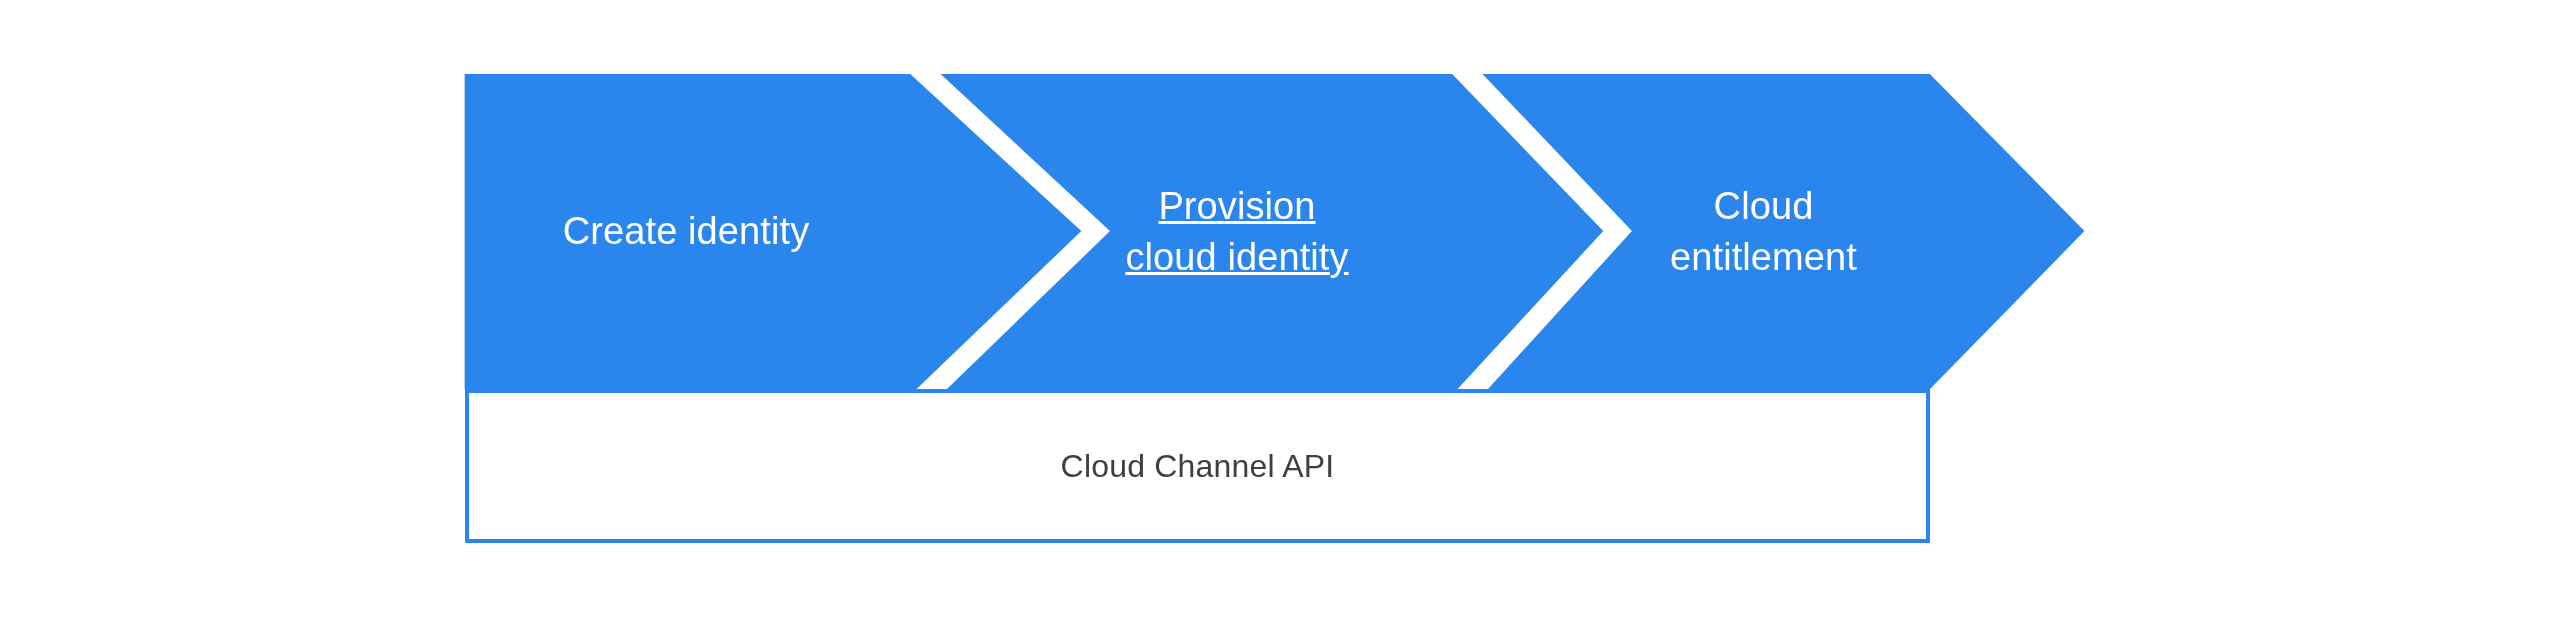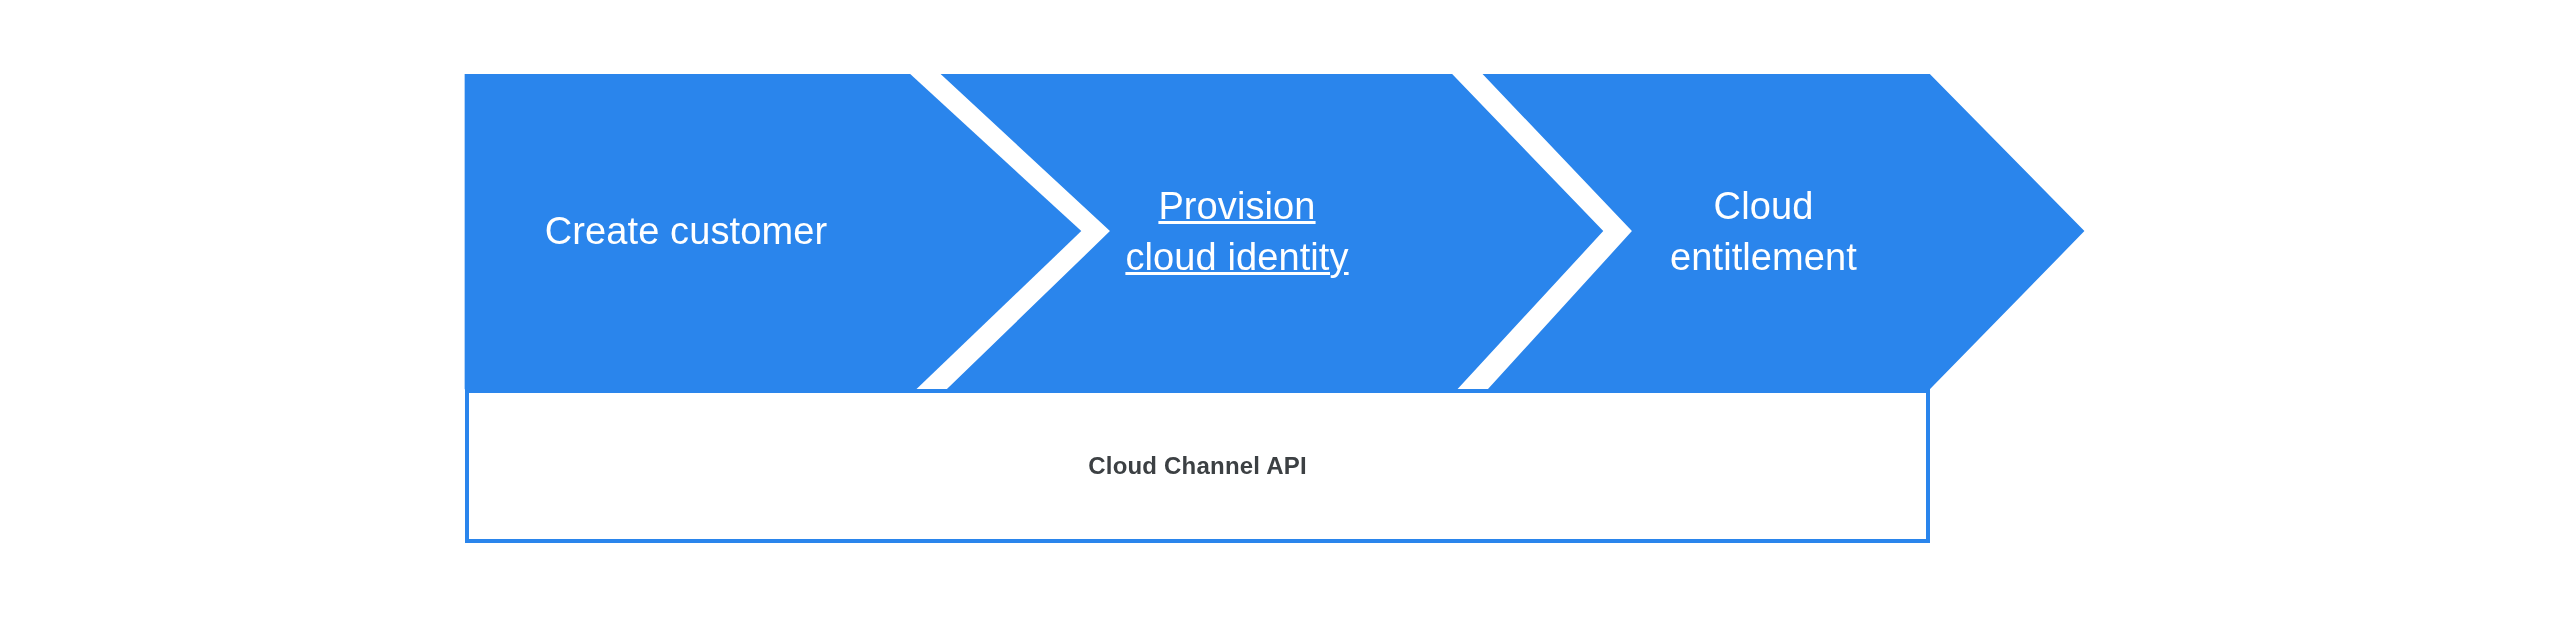--- a/index.html
+++ b/index.html
@@ -78,22 +78,22 @@
     box-sizing: border-box;
     border: 4.3px solid #2a85ec;
     background: #ffffff;
     display: flex;
     align-items: center;
     justify-content: center;
   }
   #api-band-label {
     color: #3c4043;
     font-family: "Liberation Sans", sans-serif;
-    font-size: 24px;
-    font-weight: 700;
+    font-size: 32px;
+    font-weight: 400;
     letter-spacing: 0.2px;
     text-align: left;
   }
 </style>
 </head>
 <body>
 
 <div id="canvas">
 
   <svg id="flow-svg" viewBox="0 0 2966 724" aria-hidden="true">
@@ -115,21 +115,21 @@
 
     <path fill="#2a85ec" d="M 1707 85
              L 2222 85
              L 2400 266
              L 2222 448
              L 1713 448
              L 1879 266
              Z"></path>
   </svg>
 
-  <div class="step-label" id="step-label-0">Create customer</div>
+  <div class="step-label" id="step-label-0">Create identity</div>
 
   <div class="step-label" id="step-label-1">Provision
 cloud identity</div>
 
   <div class="step-label" id="step-label-2">Cloud
 entitlement</div>
 
   <div id="api-band">
     <span id="api-band-label">Cloud Channel API</span>
   </div>

